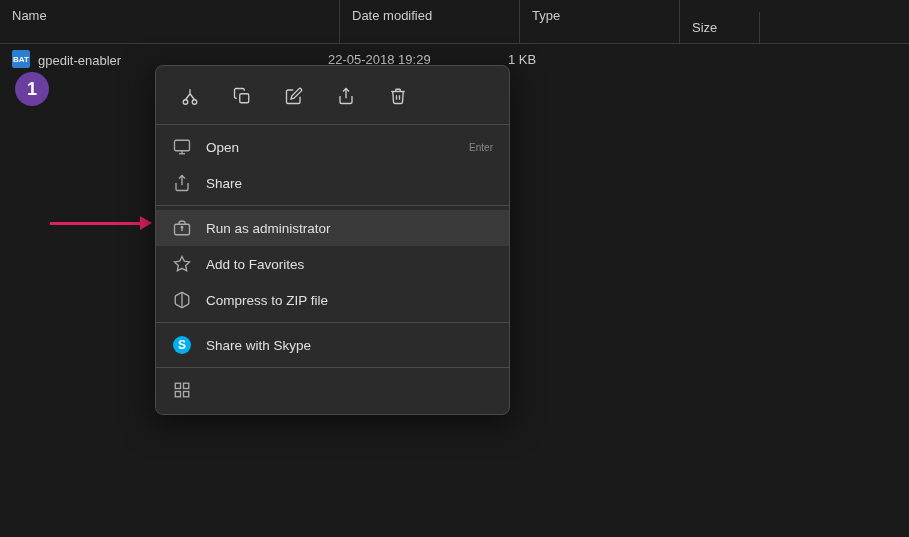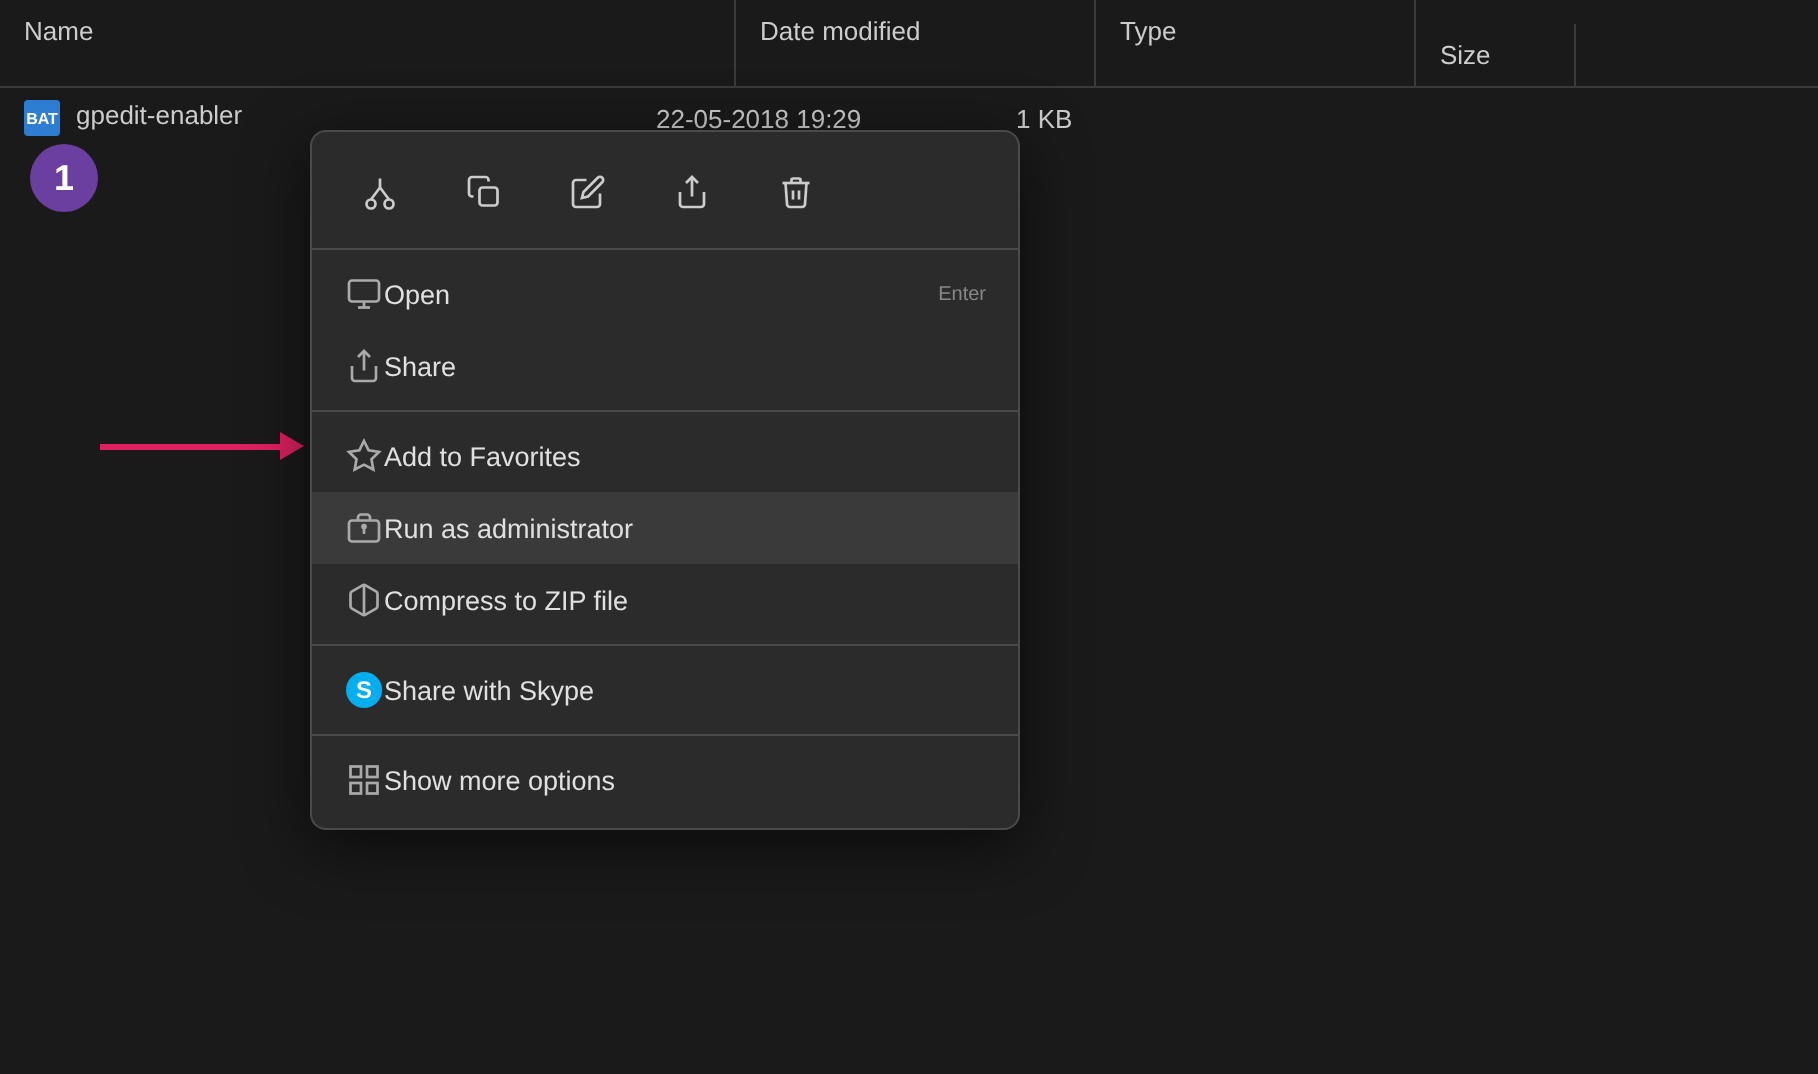--- a/index.html
+++ b/index.html
@@ -22,39 +22,39 @@
       padding: 0;
     }
 
     .col-header {
       padding: 8px 12px;
       font-size: 13px;
       color: #cccccc;
       border-right: 1px solid #3a3a3a;
     }
 
-    .col-name { width: 368px; }
+    .col-name { width: 340px; }
     .col-date { width: 180px; }
     .col-type { width: 160px; }
     .col-size { width: 80px; margin-top: 12px; }
 
     
     .file-row {
       display: flex;
       align-items: center;
       padding: 6px 12px;
       font-size: 13px;
       color: #cccccc;
       background: #1a1a1a;
     }
 
     .file-row .file-name {
       width: 316px;
       display: flex;
-      align-items: flex-start;
+      align-items: flex-end;
       gap: 8px;
     }
 
     .file-icon-bat {
       width: 18px;
       height: 18px;
       background: #2d7dd2;
       border-radius: 2px;
       display: flex;
       align-items: center;
@@ -148,20 +148,21 @@
     }
 
     
     .menu-item {
       display: flex;
       align-items: center;
       padding: 8px 16px;
       font-size: 13.5px;
       color: #e0e0e0;
       cursor: pointer;
+      gap: 14px;
       position: relative;
     }
 
     .menu-item.active {
       background: #3a3a3a;
     }
 
     .menu-item-icon {
       width: 20px;
       height: 20px;
@@ -305,44 +306,44 @@
         <path d="M4 12v8a2 2 0 0 0 2 2h12a2 2 0 0 0 2-2v-8"></path>
         <polyline points="16 6 12 2 8 6"></polyline>
         <line x1="12" y1="2" x2="12" y2="15"></line>
       </svg>
     </div>
     <span class="menu-item-label">Share</span>
   </div>
 
   <div class="menu-separator"></div>
 
-  <div class="menu-item">
-    <div class="menu-item-icon">
-      <svg class="icon-svg" viewBox="0 0 24 24" fill="none" stroke="currentColor" stroke-width="1.8">
-        <polygon points="12 2 15.09 8.26 22 9.27 17 14.14 18.18 21.02 12 17.77 5.82 21.02 7 14.14 2 9.27 8.91 8.26 12 2"></polygon>
-      </svg>
-    </div>
-    <span class="menu-item-label">Add to Favorites</span>
-  </div>
-
   <div class="menu-item active">
     <div class="menu-item-icon">
       <svg class="icon-svg" viewBox="0 0 24 24" fill="none" stroke="currentColor" stroke-width="1.8">
         <rect x="2" y="7" width="20" height="14" rx="2"></rect>
         <path d="M16 7V5a2 2 0 0 0-2-2h-4a2 2 0 0 0-2 2v2"></path>
         <line x1="12" y1="12" x2="12" y2="16"></line>
         <circle cx="12" cy="11" r="1" fill="currentColor"></circle>
       </svg>
     </div>
     <span class="menu-item-label">Run as administrator</span>
   </div>
 
   <div class="menu-item">
     <div class="menu-item-icon">
       <svg class="icon-svg" viewBox="0 0 24 24" fill="none" stroke="currentColor" stroke-width="1.8">
+        <polygon points="12 2 15.09 8.26 22 9.27 17 14.14 18.18 21.02 12 17.77 5.82 21.02 7 14.14 2 9.27 8.91 8.26 12 2"></polygon>
+      </svg>
+    </div>
+    <span class="menu-item-label">Add to Favorites</span>
+  </div>
+
+  <div class="menu-item">
+    <div class="menu-item-icon">
+      <svg class="icon-svg" viewBox="0 0 24 24" fill="none" stroke="currentColor" stroke-width="1.8">
         <path d="M21 16V8a2 2 0 0 0-1-1.73l-7-4a2 2 0 0 0-2 0l-7 4A2 2 0 0 0 3 8v8a2 2 0 0 0 1 1.73l7 4a2 2 0 0 0 2 0l7-4A2 2 0 0 0 21 16z"></path>
         <line x1="12" y1="2" x2="12" y2="22"></line>
       </svg>
     </div>
     <span class="menu-item-label">Compress to ZIP file</span>
   </div>
 
 
 
   <div class="menu-separator"></div>
@@ -358,16 +359,15 @@
 
   <div class="menu-item">
     <div class="menu-item-icon">
       <svg class="icon-svg" viewBox="0 0 24 24" fill="none" stroke="currentColor" stroke-width="1.8">
         <rect x="3" y="3" width="7" height="7"></rect>
           <rect x="14" y="3" width="7" height="7"></rect>
         <rect x="14" y="14" width="7" height="7"></rect>
           <rect x="3" y="14" width="7" height="7"></rect>
       </svg>
     </div>
-    <span class="menu-item-label">Show more options</span>
   </div>
 
 </div>
 
 </body></html>

